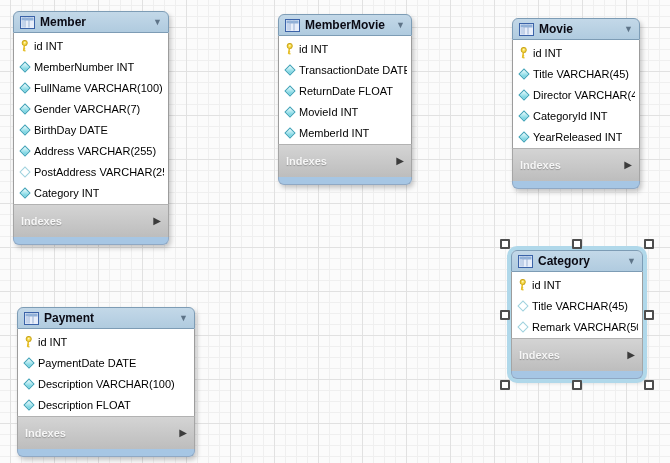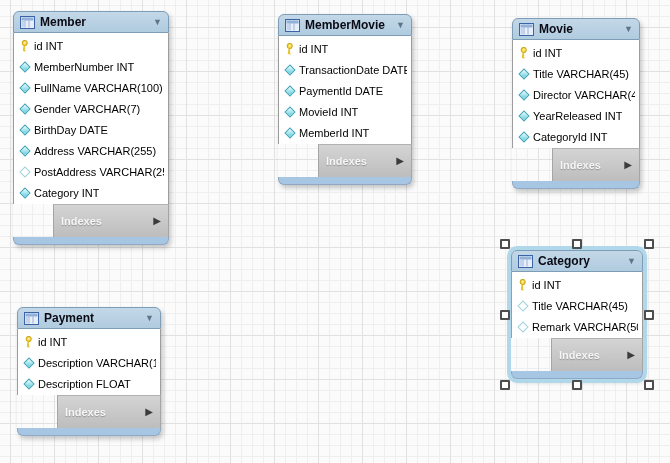--- a/index.html
+++ b/index.html
@@ -85,21 +85,20 @@
 
   .tbl-indexes {
     height: 22px;
     display: flex; align-items: center; justify-content: space-between;
     padding: 16px 7px;
     background: linear-gradient(#d4d4d4, #bdbdbd);
     border-left: 1px solid #a5a5a5;
     border-right: 1px solid #a5a5a5;
     border-top: 1px solid #b2b2b2;
     cursor: pointer;
-    margin-left: 40px;
   }
   .idx-label {
     font-weight: bold; color: #f6f6f6;
     text-shadow: 0 1px 1px rgba(90,90,90,0.45);
   }
   .idx-arrow { font-size: 10px; color: #3c3c3c; line-height: 1; }
 
   .tbl-footer-strip {
     height: 8px;
     background: var(--footer-strip, #a6c6e4);
@@ -221,21 +220,21 @@
   </svg>
           </span>
     <span class="row-label">id INT</span>
   </div>
         <div class="tbl-row">
     <span class="row-icon icon-diamond"></span>
     <span class="row-label">TransactionDate DATE</span>
   </div>
         <div class="tbl-row">
     <span class="row-icon icon-diamond"></span>
-    <span class="row-label">PaymentId DATE</span>
+    <span class="row-label">ReturnDate FLOAT</span>
   </div>
         <div class="tbl-row">
     <span class="row-icon icon-diamond"></span>
     <span class="row-label">MovieId INT</span>
   </div>
         <div class="tbl-row">
     <span class="row-icon icon-diamond"></span>
     <span class="row-label">MemberId INT</span>
   </div>
       </div>
@@ -277,25 +276,25 @@
         <div class="tbl-row">
     <span class="row-icon icon-diamond"></span>
     <span class="row-label">Title VARCHAR(45)</span>
   </div>
         <div class="tbl-row">
     <span class="row-icon icon-diamond"></span>
     <span class="row-label">Director VARCHAR(45)</span>
   </div>
         <div class="tbl-row">
     <span class="row-icon icon-diamond"></span>
+    <span class="row-label">CategoryId INT</span>
+  </div>
+        <div class="tbl-row">
+    <span class="row-icon icon-diamond"></span>
     <span class="row-label">YearReleased INT</span>
-  </div>
-        <div class="tbl-row">
-    <span class="row-icon icon-diamond"></span>
-    <span class="row-label">CategoryId INT</span>
   </div>
       </div>
     <div class="tbl-indexes">
       <span class="idx-label">Indexes</span>
       <span class="idx-arrow">▶</span>
     </div>
     <div class="tbl-footer-strip"></div>
   </div>
     <div class="table selected" style="left: 511px; top: 250px; width: 132px;">
     <div class="tbl-header">
@@ -342,21 +341,21 @@
     <div class="tbl-footer-strip"></div>
   <div class="handle h-tl"></div>
       <div class="handle h-t"></div>
       <div class="handle h-tr"></div>
       <div class="handle h-l"></div>
       <div class="handle h-r"></div>
       <div class="handle h-bl"></div>
       <div class="handle h-b"></div>
       <div class="handle h-br"></div>
     </div>
-    <div class="table" style="left: 17px; top: 307px; width: 144px;">
+    <div class="table" style="left: 17px; top: 307px; width: 178px;">
     <div class="tbl-header">
       <span class="tbl-icon">
         <svg width="15" height="13" viewBox="0 0 15 13">
           <rect x="0.5" y="0.5" width="14" height="12" fill="#e8eefa" stroke="#3b63a8"></rect>
           <rect x="1.5" y="1.5" width="12" height="3" fill="#8fb0d8"></rect>
           <rect x="1.5" y="4.5" width="3" height="7" fill="#b9cdе8" opacity="0.001"></rect>
           <line x1="5" y1="1.5" x2="5" y2="11.5" stroke="#9bb2d4" stroke-width="1"></line>
           <line x1="9" y1="1.5" x2="9" y2="11.5" stroke="#9bb2d4" stroke-width="1"></line>
           <rect x="1.5" y="4.5" width="3" height="7" fill="#c4d4ec"></rect>
         </svg>
@@ -373,20 +372,24 @@
       <circle cx="5.3" cy="2.7" r="0.9" fill="#fdf3c0"></circle>
       <path d="M5.3 5.4 L5.3 10.9" stroke="#e5bd25" stroke-width="1.6" fill="none"></path>
       <path d="M5.3 10.6 L7.2 10.6 M5.3 8.8 L6.6 8.8" stroke="#e5bd25" stroke-width="1.3" fill="none"></path>
     </g>
   </svg>
           </span>
     <span class="row-label">id INT</span>
   </div>
         <div class="tbl-row">
     <span class="row-icon icon-diamond"></span>
+    <span class="row-label">PaymentDate DATE</span>
+  </div>
+        <div class="tbl-row">
+    <span class="row-icon icon-diamond"></span>
     <span class="row-label">Description VARCHAR(100)</span>
   </div>
         <div class="tbl-row">
     <span class="row-icon icon-diamond"></span>
     <span class="row-label">Description FLOAT</span>
   </div>
       </div>
     <div class="tbl-indexes">
       <span class="idx-label">Indexes</span>
       <span class="idx-arrow">▶</span>

